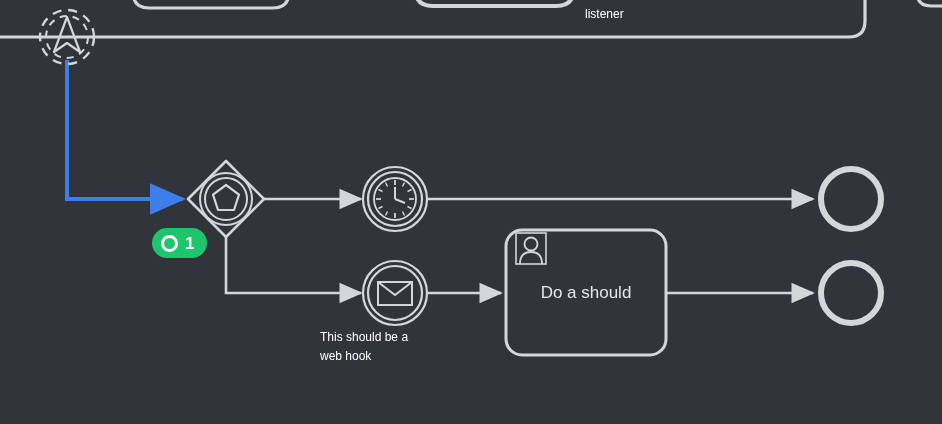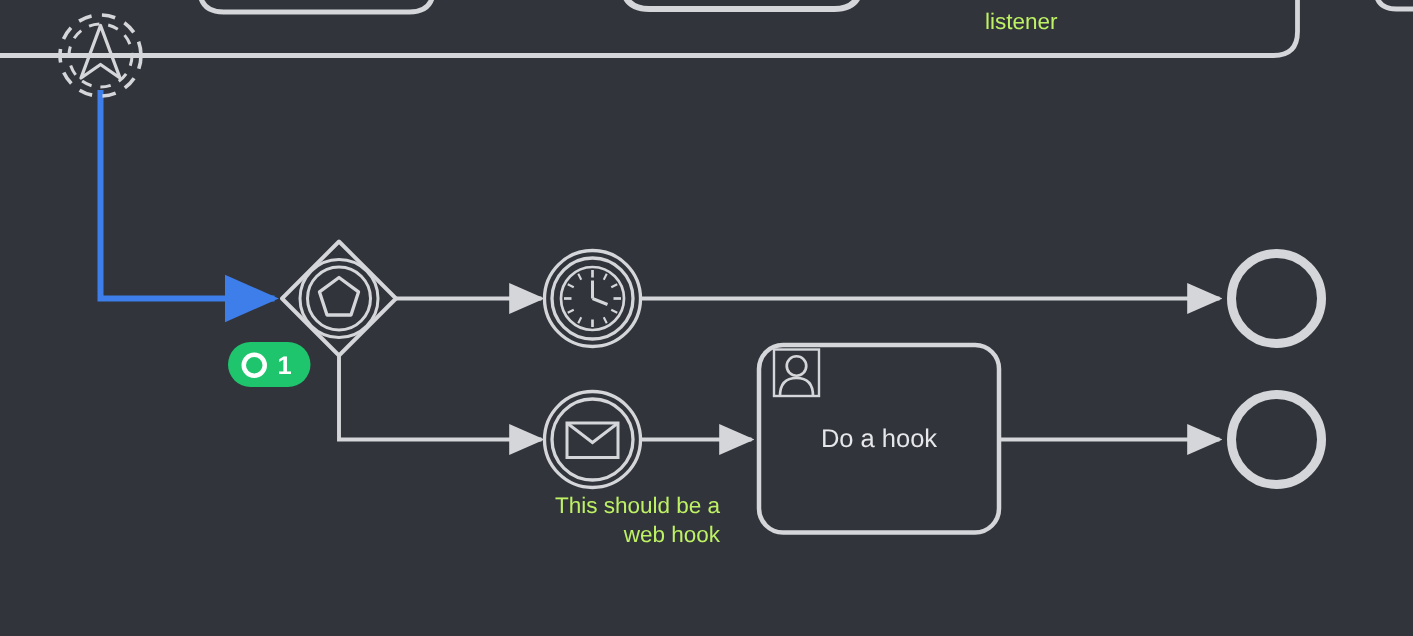--- a/index.html
+++ b/index.html
@@ -19,24 +19,24 @@
     overflow: hidden;
   }
   #canvas svg {
     position: absolute;
     left: 0;
     top: 0;
     display: block;
   }
   .diagram-label {
     position: absolute;
-    color: #bef264;
-    font-size: 15px;
+    color: #ffffff;
+    font-size: 12px;
     line-height: 19px;
-    text-align: right;
+    text-align: left;
     white-space: pre-line;
     pointer-events: none;
     font-family: "Liberation Sans", sans-serif;
   }
   .task-label {
     position: absolute;
     color: #e6e7ea;
     font-size: 17px;
     line-height: 21px;
     text-align: center;
@@ -183,20 +183,20 @@
     <g>
       <circle cx="851" cy="293" r="30" fill="none" stroke="#d4d6da" stroke-width="6"></circle>
     </g>
   </svg>
 
   <div class="diagram-label" style="left:585px; top:5px; width:120px;">listener</div>
 
   <div class="diagram-label" style="left:320px; top:328px; width:160px;">This should be a
 web hook</div>
 
-  <div class="task-label" style="left:506px; top:282px; width:160px;">Do a hook</div>
+  <div class="task-label" style="left:506px; top:282px; width:160px;">Do a should</div>
 
   <div class="badge" style="left:152px; top:228px;">
     <span class="badge-ring"></span>
     <span class="badge-count">1</span>
   </div>
 
 </div>
 
 </body></html>

